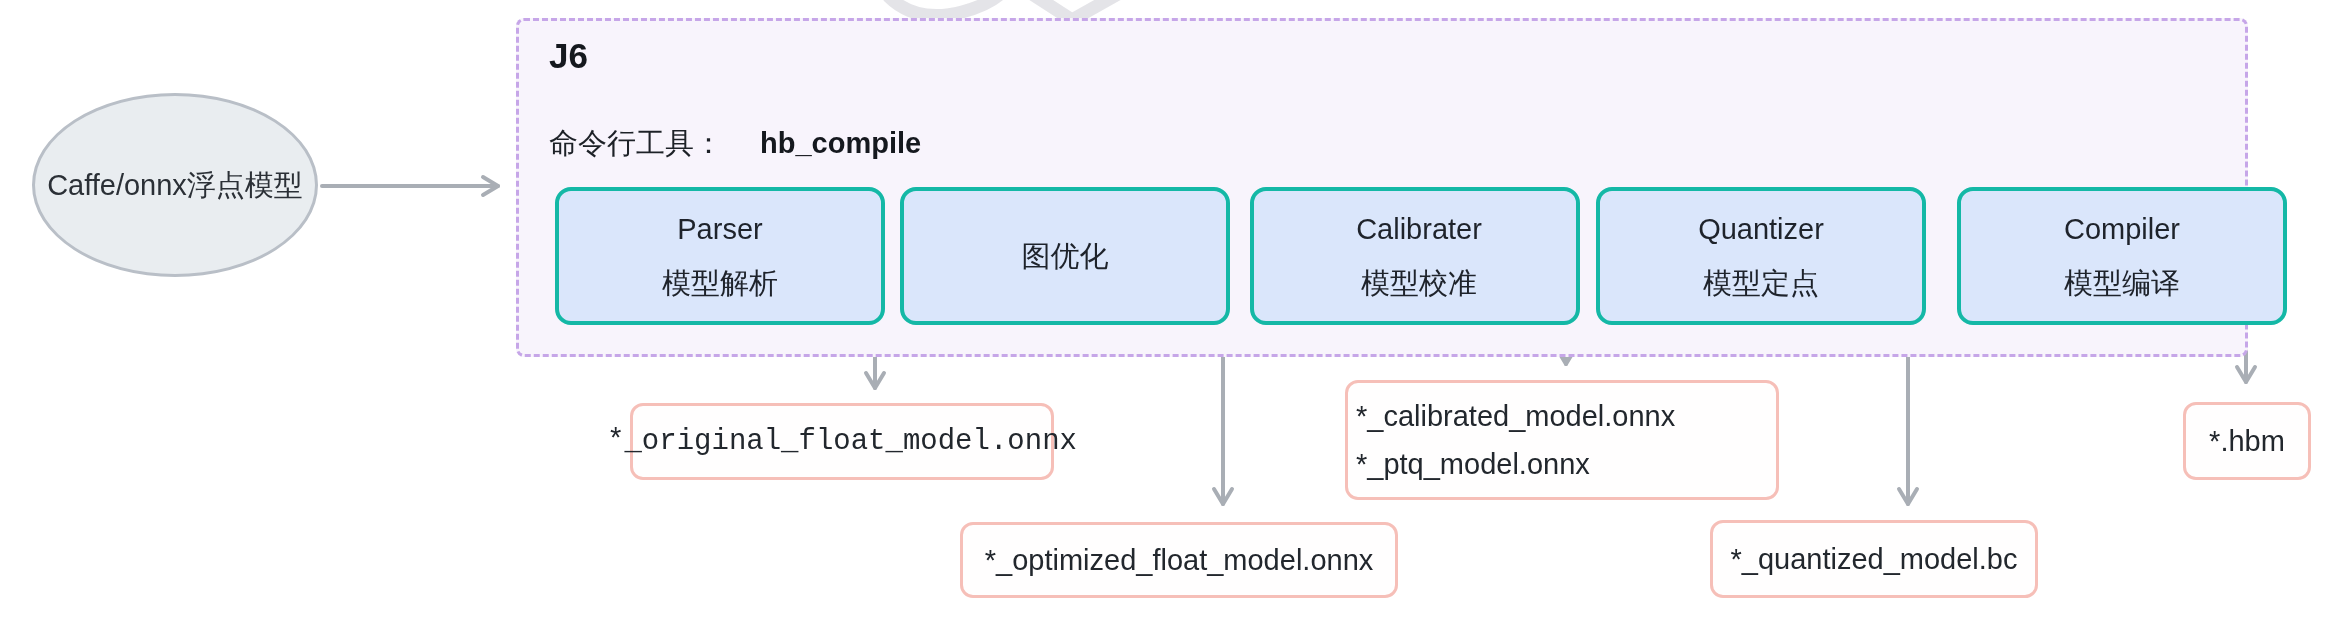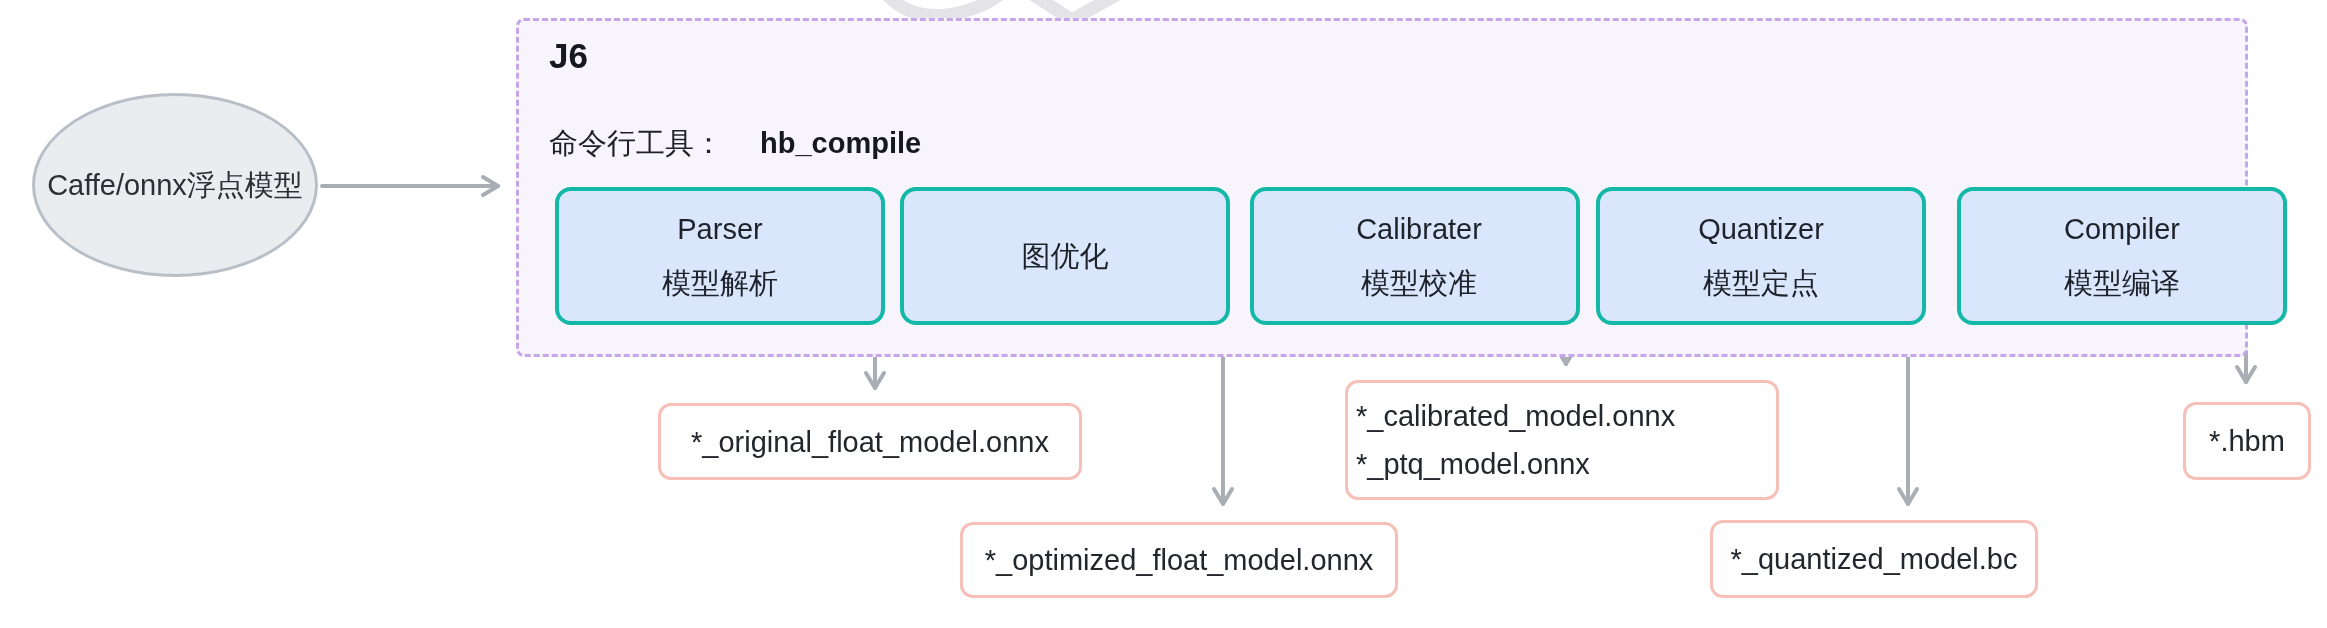--- a/index.html
+++ b/index.html
@@ -99,21 +99,21 @@
   </div>
   <div class="stage" style="left:1596px;">
     <div>Quantizer</div>
     <div>模型定点</div>
   </div>
   <div class="stage" style="left:1941px;margin-left:16px;">
     <div>Compiler</div>
     <div>模型编译</div>
   </div>
 
-  <div class="output" style="left:658px;top:403px;width:424px;height:77px;">
+  <div class="output" style="left:630px;top:403px;width:424px;height:77px;font-family:Liberation Mono, monospace;">
     <div>*_original_float_model.onnx</div>
   </div>
 
   <div class="output" style="left:960px;top:522px;width:438px;height:76px;">
     <div>*_optimized_float_model.onnx</div>
   </div>
 
   <div class="output align-left" style="left:1345px;top:380px;width:434px;height:120px;">
     <div>*_calibrated_model.onnx</div>
     <div>*_ptq_model.onnx</div>

